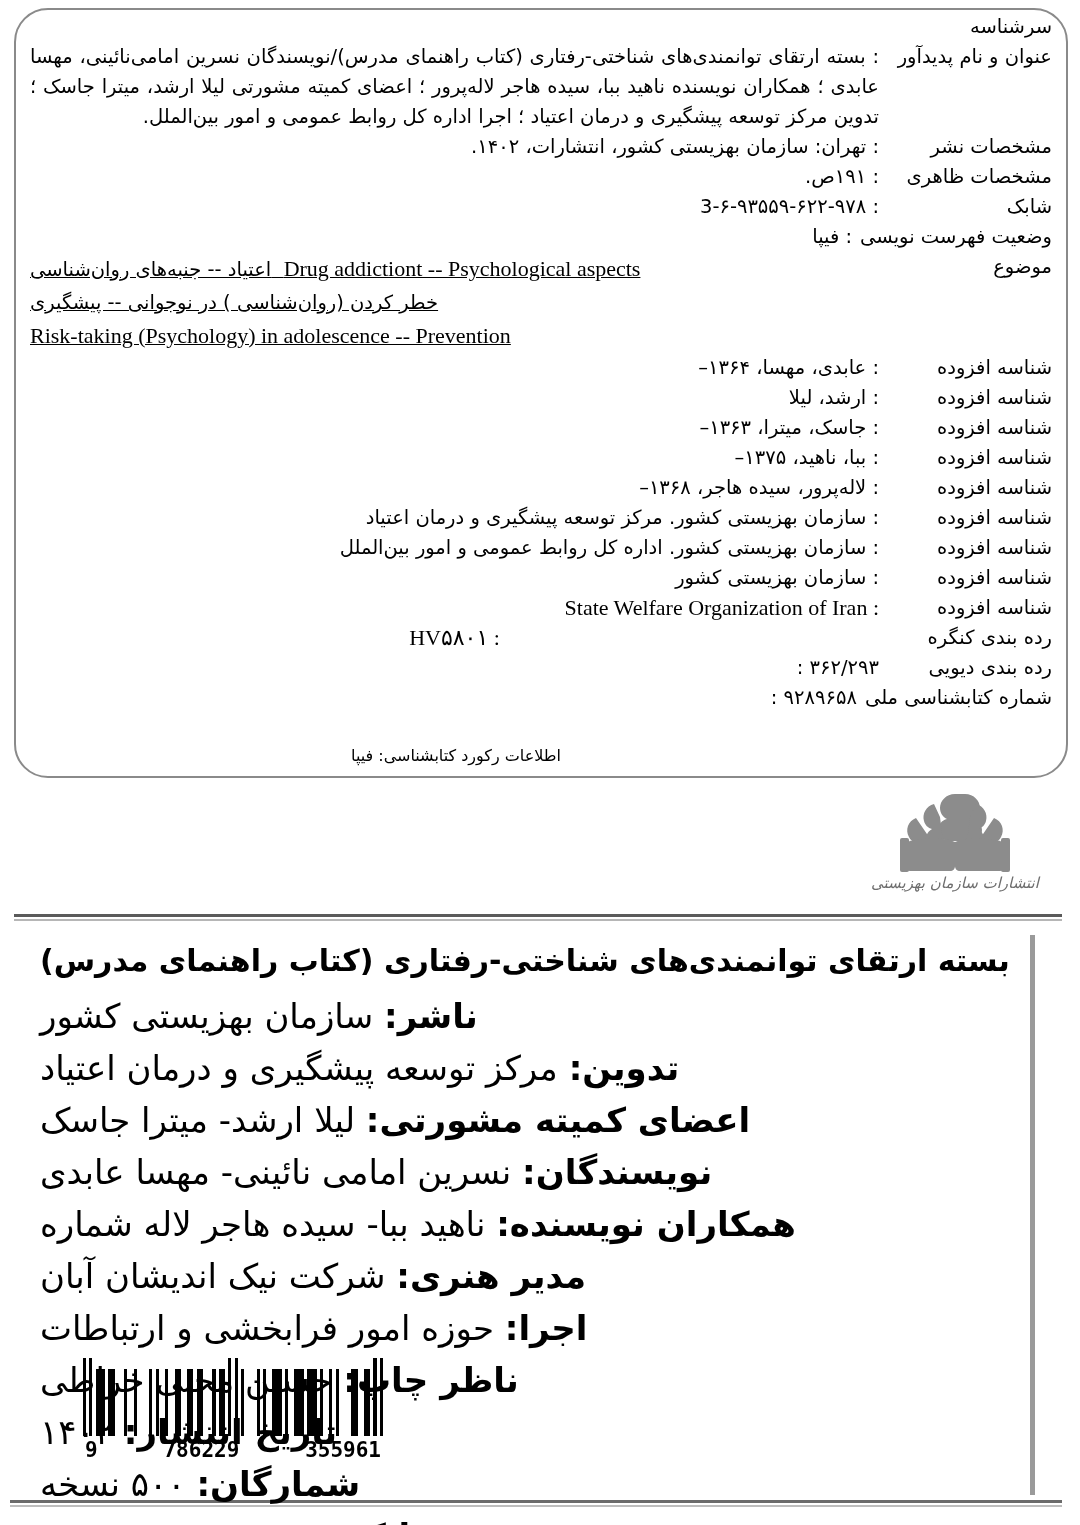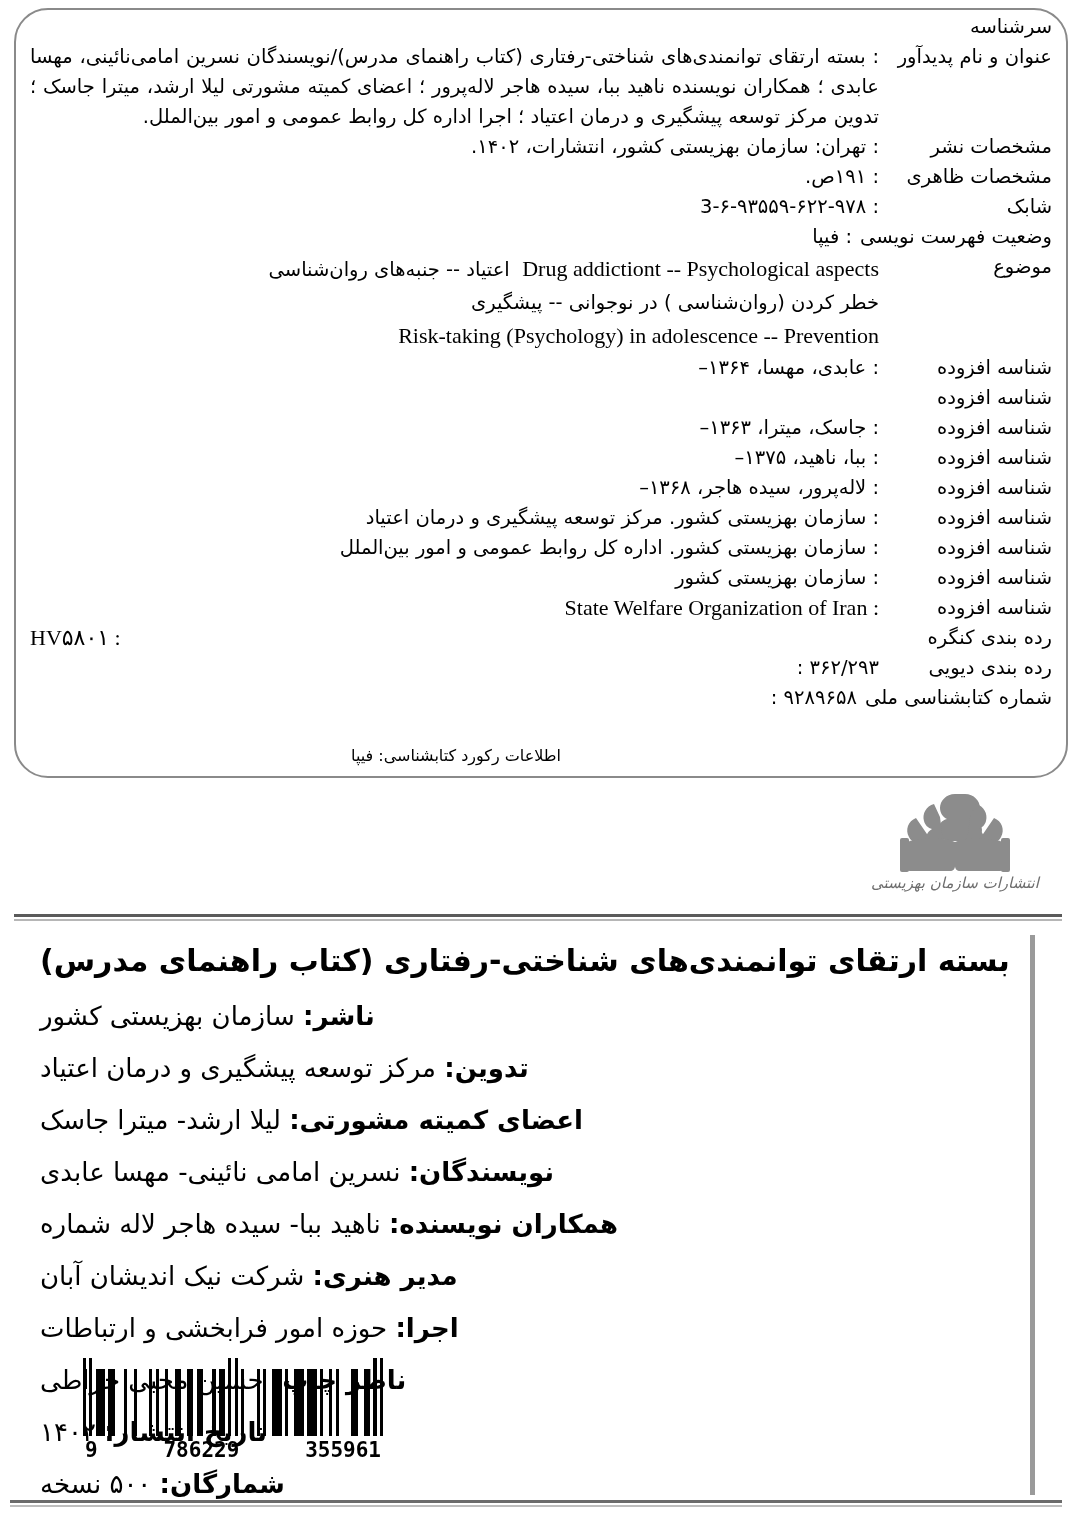--- a/index.html
+++ b/index.html
@@ -67,21 +67,22 @@
     font-size: 22px;
     direction: ltr;
     unicode-bidi: embed;
   }
   .subj-line {
     display: block;
     line-height: 33px;
     font-size: 19.5px;
   }
   .subj-line.center-en {
-    text-align: right;
+    text-align: left;
+    text-decoration: underline;
   }
   .subj-line.right-fa {
     text-align: right;
   }
   .cip-foot {
     position: absolute;
     bottom: 4px;
     right: 0;
     left: 0;
     text-align: center;
@@ -167,21 +168,21 @@
   }
   .book-title {
     font-size: 30px;
     font-weight: bold;
     line-height: 46px;
     text-align: left;
     margin-bottom: 6px;
     letter-spacing: -0.2px;
   }
   .credit-line {
-    font-size: 26px;
+    font-size: 34px;
     line-height: 52px;
     text-align: left;
     white-space: nowrap;
   }
   .credit-key {
     font-weight: bold;
   }
   .credit-val {
     font-weight: normal;
   }
@@ -290,20 +291,21 @@
         </span>
       </div>
     </div>
 
     <div class="cip-row">
       <div class="cip-label">شناسه افزوده</div>
       <div class="cip-value">: عابدی، مهسا، ۱۳۶۴–</div>
     </div>
     <div class="cip-row">
       <div class="cip-label">شناسه افزوده</div>
+      <div class="cip-value">: ارشد، لیلا</div>
     </div>
     <div class="cip-row">
       <div class="cip-label">شناسه افزوده</div>
       <div class="cip-value">: جاسک، میترا، ۱۳۶۳–</div>
     </div>
     <div class="cip-row">
       <div class="cip-label">شناسه افزوده</div>
       <div class="cip-value">: ببا، ناهید، ۱۳۷۵–</div>
     </div>
     <div class="cip-row">
@@ -322,21 +324,21 @@
       <div class="cip-label">شناسه افزوده</div>
       <div class="cip-value">: سازمان بهزیستی کشور</div>
     </div>
     <div class="cip-row">
       <div class="cip-label">شناسه افزوده</div>
       <div class="cip-value lat" style="text-align:right">State Welfare Organization of Iran :</div>
     </div>
 
     <div class="cip-row">
       <div class="cip-label">رده بندی کنگره</div>
-      <div class="cip-value lat" style="text-align:left">HV۵۸۰۱ :</div>
+      <div class="cip-value lat" style="text-align:center">HV۵۸۰۱ :</div>
     </div>
     <div class="cip-row">
       <div class="cip-label">رده بندی دیویی</div>
       <div class="cip-value">۳۶۲/۲۹۳ :</div>
     </div>
     <div class="cip-row">
       <div class="cip-label">شماره کتابشناسی ملی</div>
       <div class="cip-value">۹۲۸۹۶۵۸ :</div>
     </div>
 

